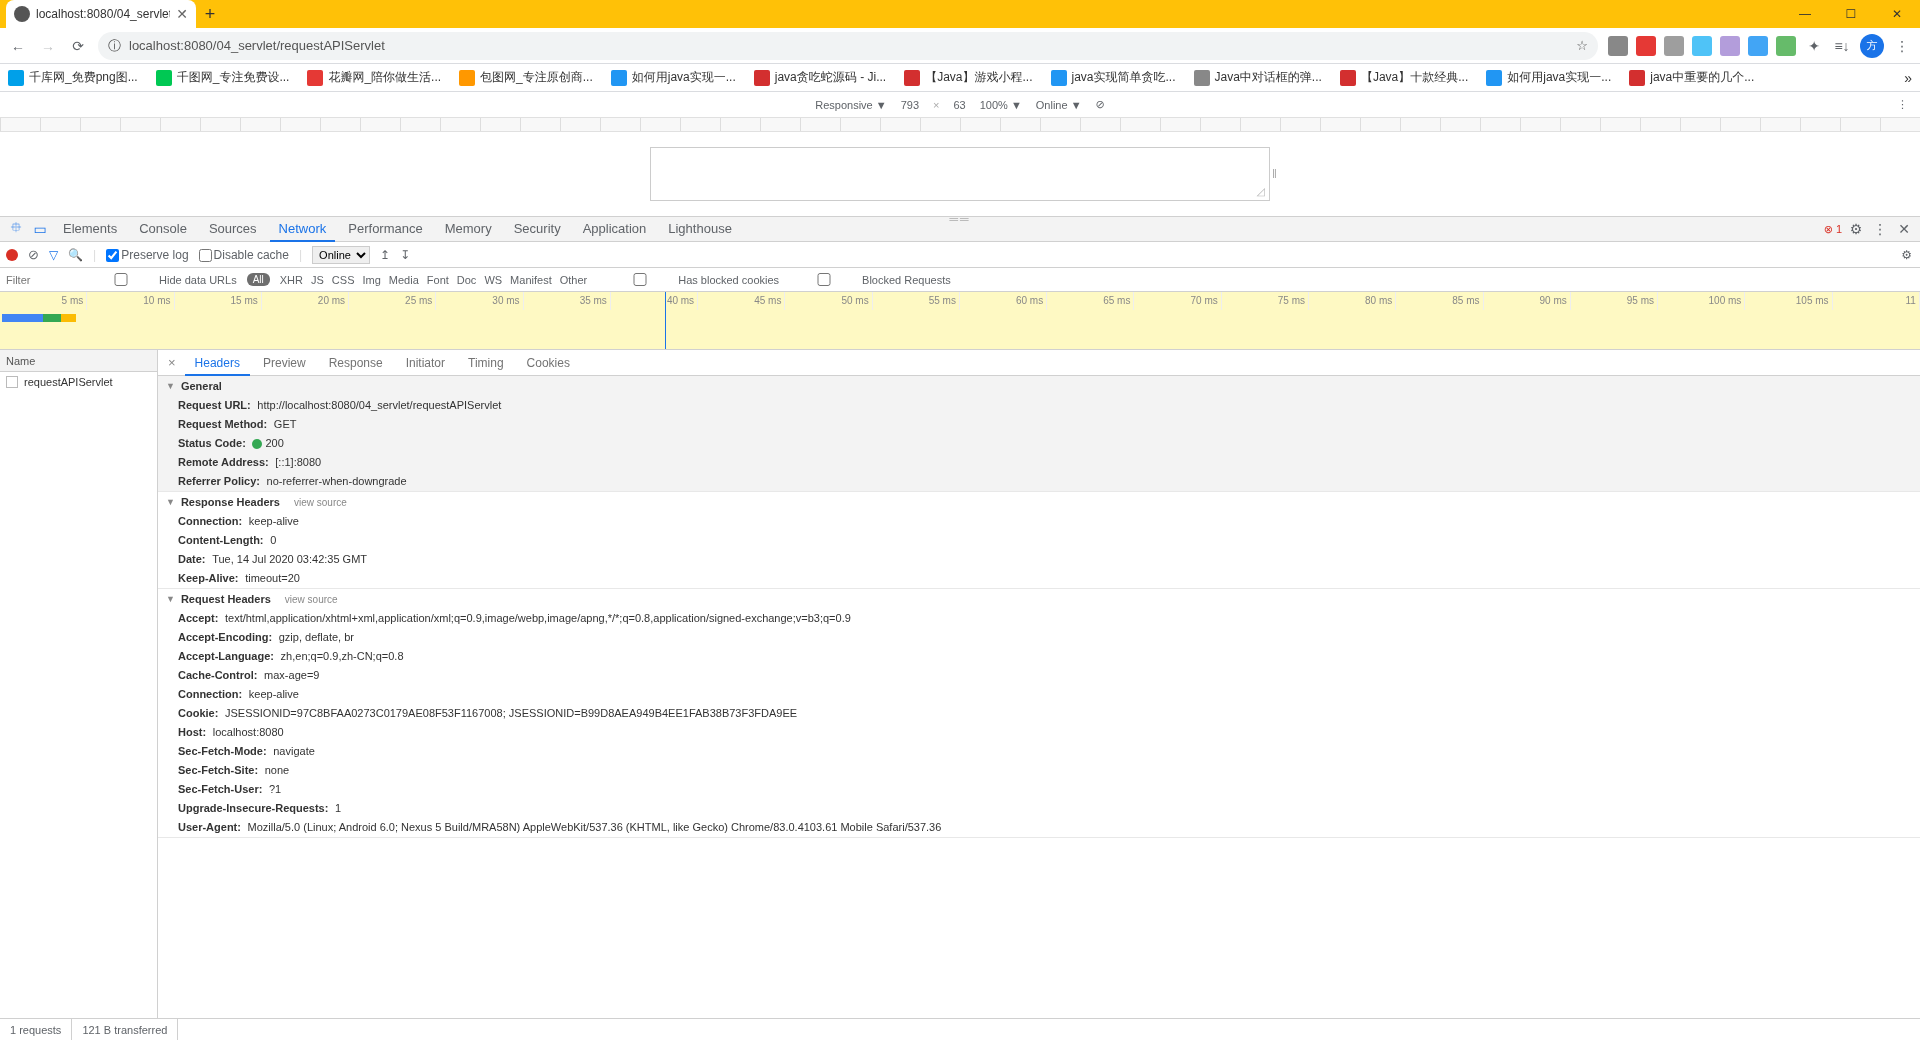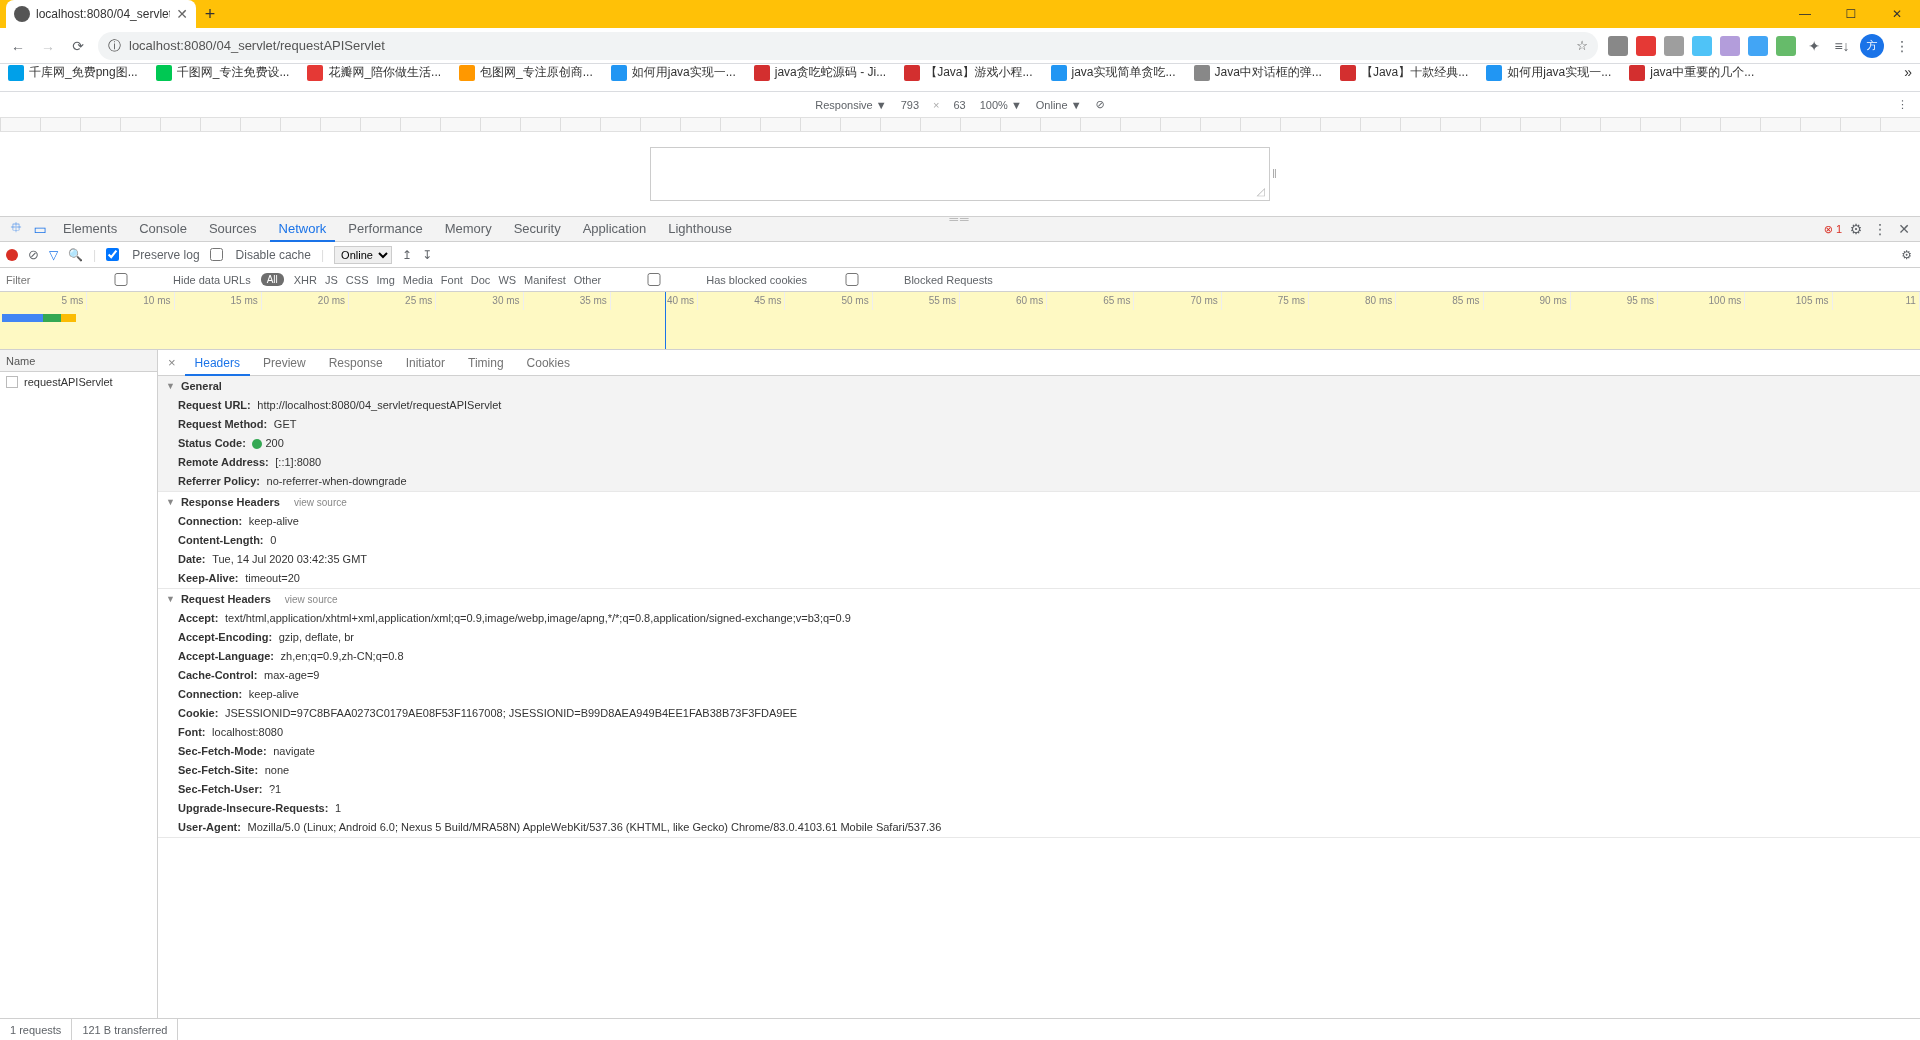--- a/index.html
+++ b/index.html
@@ -13,21 +13,21 @@
 .tab .close{font-size:14px;color:#666}
 .newtab{width:28px;text-align:center;font-size:18px;color:#333}
 .win-ctrls{margin-left:auto;display:flex}
 .win-ctrls div{width:46px;height:28px;text-align:center;line-height:28px;color:#333;font-size:12px}
 .addr{height:36px;background:#fff;display:flex;align-items:center;padding:0 8px;gap:10px;border-bottom:1px solid #dadce0}
 .ico{width:20px;height:20px;display:flex;align-items:center;justify-content:center;color:#5f6368;font-size:14px}
 .omni{flex:1;height:28px;background:#f1f3f4;border-radius:14px;display:flex;align-items:center;padding:0 10px;gap:8px;color:#555;font-size:13px}
 .ext-row{display:flex;gap:8px;align-items:center}
 .ext-row .e{width:20px;height:20px;border-radius:3px}
 .avatar{width:24px;height:24px;border-radius:50%;background:#1a73e8;color:#fff;display:flex;align-items:center;justify-content:center;font-size:11px}
-.bm{height:28px;background:#fff;border-bottom:1px solid #dadce0;display:flex;align-items:flex-start;padding:0 8px;gap:18px;overflow:hidden}
+.bm{height:28px;background:#fff;border-bottom:1px solid #dadce0;display:flex;align-items:center;padding:0 8px;gap:18px;overflow:hidden}
 .bm-item{display:flex;align-items:center;gap:5px;font-size:12px;color:#333;white-space:nowrap}
 .bm-item .bi{width:16px;height:16px;border-radius:2px}
 .bm .more{margin-left:auto;font-size:14px;color:#333}
 .deviceBar{height:26px;background:#fff;border-bottom:1px solid #e0e0e0;display:flex;align-items:center;justify-content:center;gap:14px;color:#5f6368;font-size:11px;position:relative}
 .deviceBar .x{display:inline-block;color:#aaa}
 .deviceBar .kebab{position:absolute;right:12px}
 .ruler{height:14px;background:#f8f8f8;border-bottom:1px solid #e0e0e0;position:relative}
 .ruler::before{content:"";position:absolute;left:0;right:0;top:0;bottom:0;background:repeating-linear-gradient(90deg,#ddd 0,#ddd 1px,transparent 1px,transparent 40px)}
 .page{flex:0 0 auto;height:84px;background:#fff;display:flex;justify-content:center;align-items:center;position:relative}
 .view{width:620px;height:54px;border:1px solid #ccc;background:#fff;position:relative}
@@ -36,28 +36,28 @@
 .rs{position:absolute;right:4px;bottom:2px;color:#bbb;font-size:11px}
 .dt-tabs{height:26px;border-top:1px solid #d0d0d0;border-bottom:1px solid #d0d0d0;display:flex;align-items:center;padding:0 6px;gap:4px;background:#f3f3f3}
 .dt-tabs .tbtn{padding:0 9px;height:26px;line-height:26px;font-size:13px;color:#5f6368;cursor:pointer}
 .dt-tabs .tbtn.sel{color:#1a73e8;border-bottom:2px solid #1a73e8}
 .dt-tabs .sp{flex:1}
 .err{color:#d93025;font-size:11px;display:flex;align-items:center;gap:3px}
 .net-bar{height:26px;border-bottom:1px solid #d0d0d0;display:flex;align-items:center;padding:0 6px;gap:10px;font-size:12px;color:#5f6368;position:relative}
 .net-bar .rec{width:12px;height:12px;border-radius:50%;background:#d93025}
 .net-bar .clr{font-size:13px}
 .net-bar input[type=checkbox]{margin-right:2px}
-.net-bar label{display:flex;align-items:center;gap:11px}
+.net-bar label{display:flex;align-items:flex-end;gap:0}
 .net-bar select{border:1px solid #ccc;font-size:11px;padding:1px 2px}
 .net-bar .rgear{position:absolute;right:8px}
 .filter-bar{height:24px;border-bottom:1px solid #d0d0d0;display:flex;align-items:center;padding:0 6px;gap:10px;font-size:11px;color:#5f6368}
 .filter-bar input{border:none;width:70px;font-size:11px;color:#888}
 .filter-bar .pill{background:#6e6e6e;color:#fff;padding:1px 6px;border-radius:6px;font-size:10px}
 .filter-bar span.f{cursor:pointer}
-.filter-bar label{display:flex;align-items:flex-end;gap:17px}
+.filter-bar label{display:flex;align-items:flex-end;gap:3px}
 .timeline{height:58px;border-bottom:1px solid #d0d0d0;position:relative;background:#fef9c3}
 .timeline .ticks{position:absolute;left:0;right:0;top:0;height:18px;display:flex}
 .timeline .ticks div{flex:1;border-right:1px solid #eee;font-size:10px;color:#888;text-align:right;padding-right:3px;line-height:18px}
 .timeline .bar{position:absolute;left:2px;top:22px;width:74px;height:8px;background:linear-gradient(90deg,#4285f4 55%,#34a853 55%,#34a853 80%,#fbbc04 80%)}
 .timeline .cur{position:absolute;left:665px;top:0;bottom:0;width:1px;background:#1a73e8}
 .split{flex:1;display:flex;overflow:hidden}
 .reqs{width:158px;border-right:1px solid #d0d0d0;display:flex;flex-direction:column}
 .reqs .hd{height:22px;border-bottom:1px solid #d0d0d0;background:#f3f3f3;font-size:11px;color:#555;padding:0 6px;line-height:22px}
 .reqs .row{height:20px;display:flex;align-items:center;padding:0 6px;gap:6px;font-size:11px;color:#333}
 .reqs .row .ric{width:12px;height:12px;border:1px solid #bbb}
@@ -335,21 +335,21 @@
             <b>Request Headers</b>
             <span class="vs">view source</span>
           </div>
         <div id="reqItems">
             <div class="kv"><b>Accept:</b> <span>text/html,application/xhtml+xml,application/xml;q=0.9,image/webp,image/apng,*/*;q=0.8,application/signed-exchange;v=b3;q=0.9</span></div>
             <div class="kv"><b>Accept-Encoding:</b> <span>gzip, deflate, br</span></div>
             <div class="kv"><b>Accept-Language:</b> <span>zh,en;q=0.9,zh-CN;q=0.8</span></div>
             <div class="kv"><b>Cache-Control:</b> <span>max-age=9</span></div>
             <div class="kv"><b>Connection:</b> <span>keep-alive</span></div>
             <div class="kv"><b>Cookie:</b> <span>JSESSIONID=97C8BFAA0273C0179AE08F53F1167008; JSESSIONID=B99D8AEA949B4EE1FAB38B73F3FDA9EE</span></div>
-            <div class="kv"><b>Font:</b> <span>localhost:8080</span></div>
+            <div class="kv"><b>Host:</b> <span>localhost:8080</span></div>
             <div class="kv"><b>Sec-Fetch-Mode:</b> <span>navigate</span></div>
             <div class="kv"><b>Sec-Fetch-Site:</b> <span>none</span></div>
             <div class="kv"><b>Sec-Fetch-User:</b> <span>?1</span></div>
             <div class="kv"><b>Upgrade-Insecure-Requests:</b> <span>1</span></div>
             <div class="kv"><b>User-Agent:</b> <span>Mozilla/5.0 (Linux; Android 6.0; Nexus 5 Build/MRA58N) AppleWebKit/537.36 (KHTML, like Gecko) Chrome/83.0.4103.61 Mobile Safari/537.36</span></div>
           </div>
       </div>
     </div>
   </div>
 

